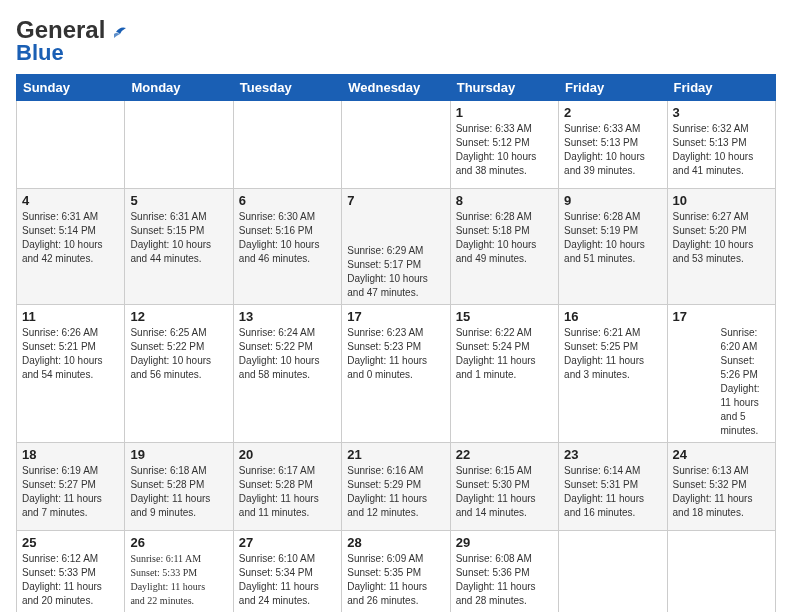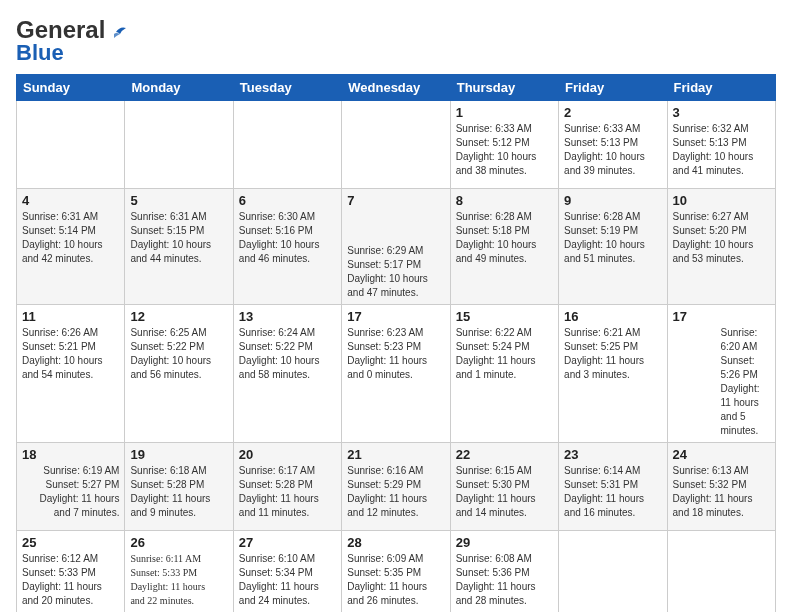--- a/index.html
+++ b/index.html
@@ -234,21 +234,21 @@
           <div class="day-num">17</div>
           <div class="day-info" style="white-space: pre-line; margin-left: 48px;">Sunrise: 6:20 AM
 Sunset: 5:26 PM
 Daylight: 11 hours
 and 5 minutes.</div>
         </td>
       </tr>
       <tr>
         <td>
           <div class="day-num">18</div>
-          <div class="day-info" style="white-space: pre-line; text-align: right;">Sunrise: 6:19 AM
+          <div class="day-info" style="white-space: pre-line;">Sunrise: 6:19 AM
 Sunset: 5:27 PM
 Daylight: 11 hours
 and 7 minutes.</div>
         </td>
         <td>
           <div class="day-num">19</div>
           <div class="day-info" style="white-space: pre-line;">Sunrise: 6:18 AM
 Sunset: 5:28 PM
 Daylight: 11 hours
 and 9 minutes.</div>

